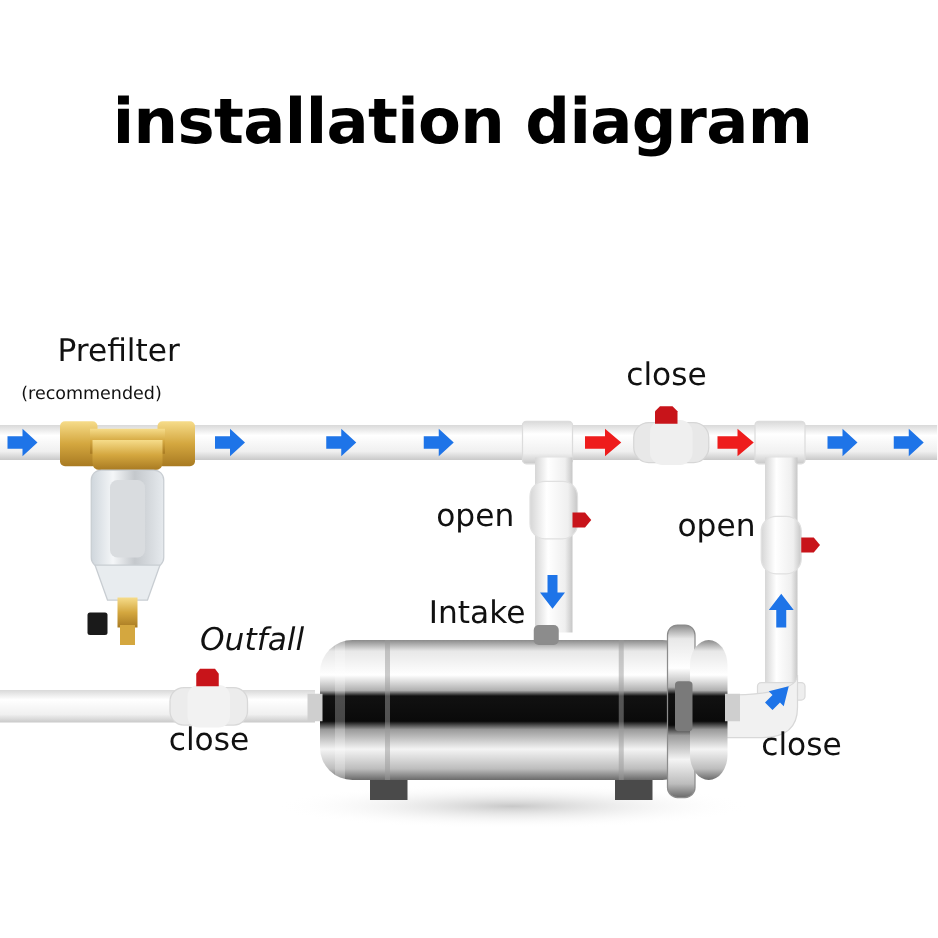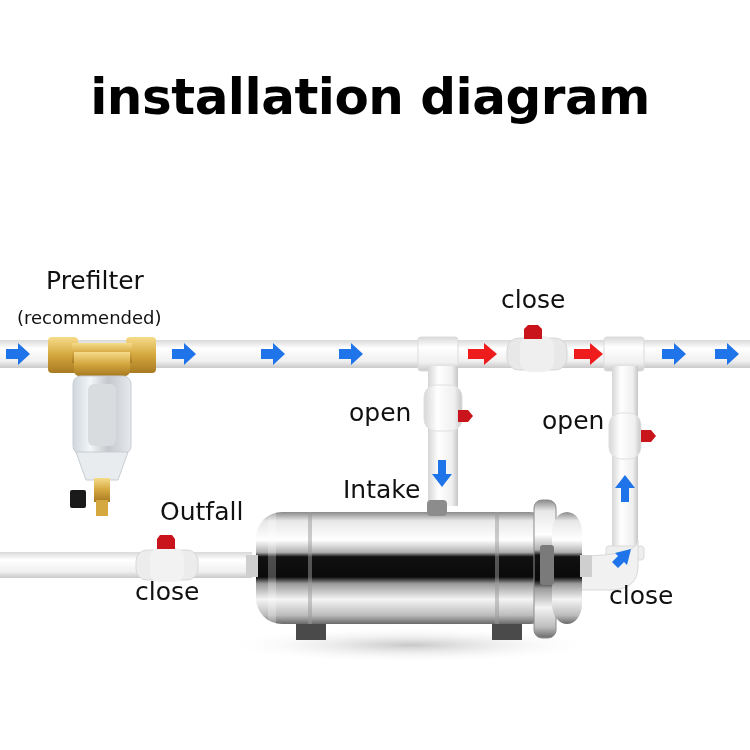--- a/index.html
+++ b/index.html
@@ -4,21 +4,21 @@
   <style>
     html, body { margin: 0; padding: 0; background: #ffffff; }
     body { width: 750px; height: 750px; position: relative; overflow: hidden; font-family: "DejaVu Sans", sans-serif; }
     .title {
       position: absolute; left: 0; top: 68px; width: 740px; text-align: center;
       font-family: "DejaVu Sans", sans-serif; font-weight: bold; font-size: 50px; color: #000;
       letter-spacing: -0.5px;
     }
     .label { position: absolute; color: #111; font-family: "DejaVu Sans", sans-serif; white-space: nowrap; }
     .lbl-26 { font-size: 25px; }
-    .lbl-18 { font-size: 18px; }
+    .lbl-18 { font-size: 14px; }
     svg.scene { position: absolute; left: 0; top: 0; }
   </style>
 </head>
 <body>
 
 <div class="title">installation diagram</div>
 
 <svg class="scene" width="750" height="750" viewBox="0 0 750 750">
   <defs>
     <linearGradient id="pipeH" x1="0" y1="0" x2="0" y2="1">
@@ -146,15 +146,15 @@
     <path d="M574 349 h16 v-6 l13 11 l-13 11 v-6 h-16 z" fill="#ee1c1c"></path>
   </g>
 </svg>
 
 <div class="label lbl-26" style="left:46px; top:266px;">Prefilter</div>
 <div class="label lbl-18" style="left:17px; top:307px;">(recommended)</div>
 <div class="label lbl-26" style="left:501px; top:285px;">close</div>
 <div class="label lbl-26" style="left:349px; top:398px;">open</div>
 <div class="label lbl-26" style="left:542px; top:406px;">open</div>
 <div class="label lbl-26" style="left:343px; top:475px;text-align:center;">Intake</div>
-<div class="label lbl-26" style="left:160px; top:497px;">Outfall</div>
+<div class="label lbl-26" style="left:160px; top:497px;font-style:italic;">Outfall</div>
 <div class="label lbl-26" style="left:135px; top:577px;">close</div>
 <div class="label lbl-26" style="left:609px; top:581px;">close</div>
 
 </body></html>

